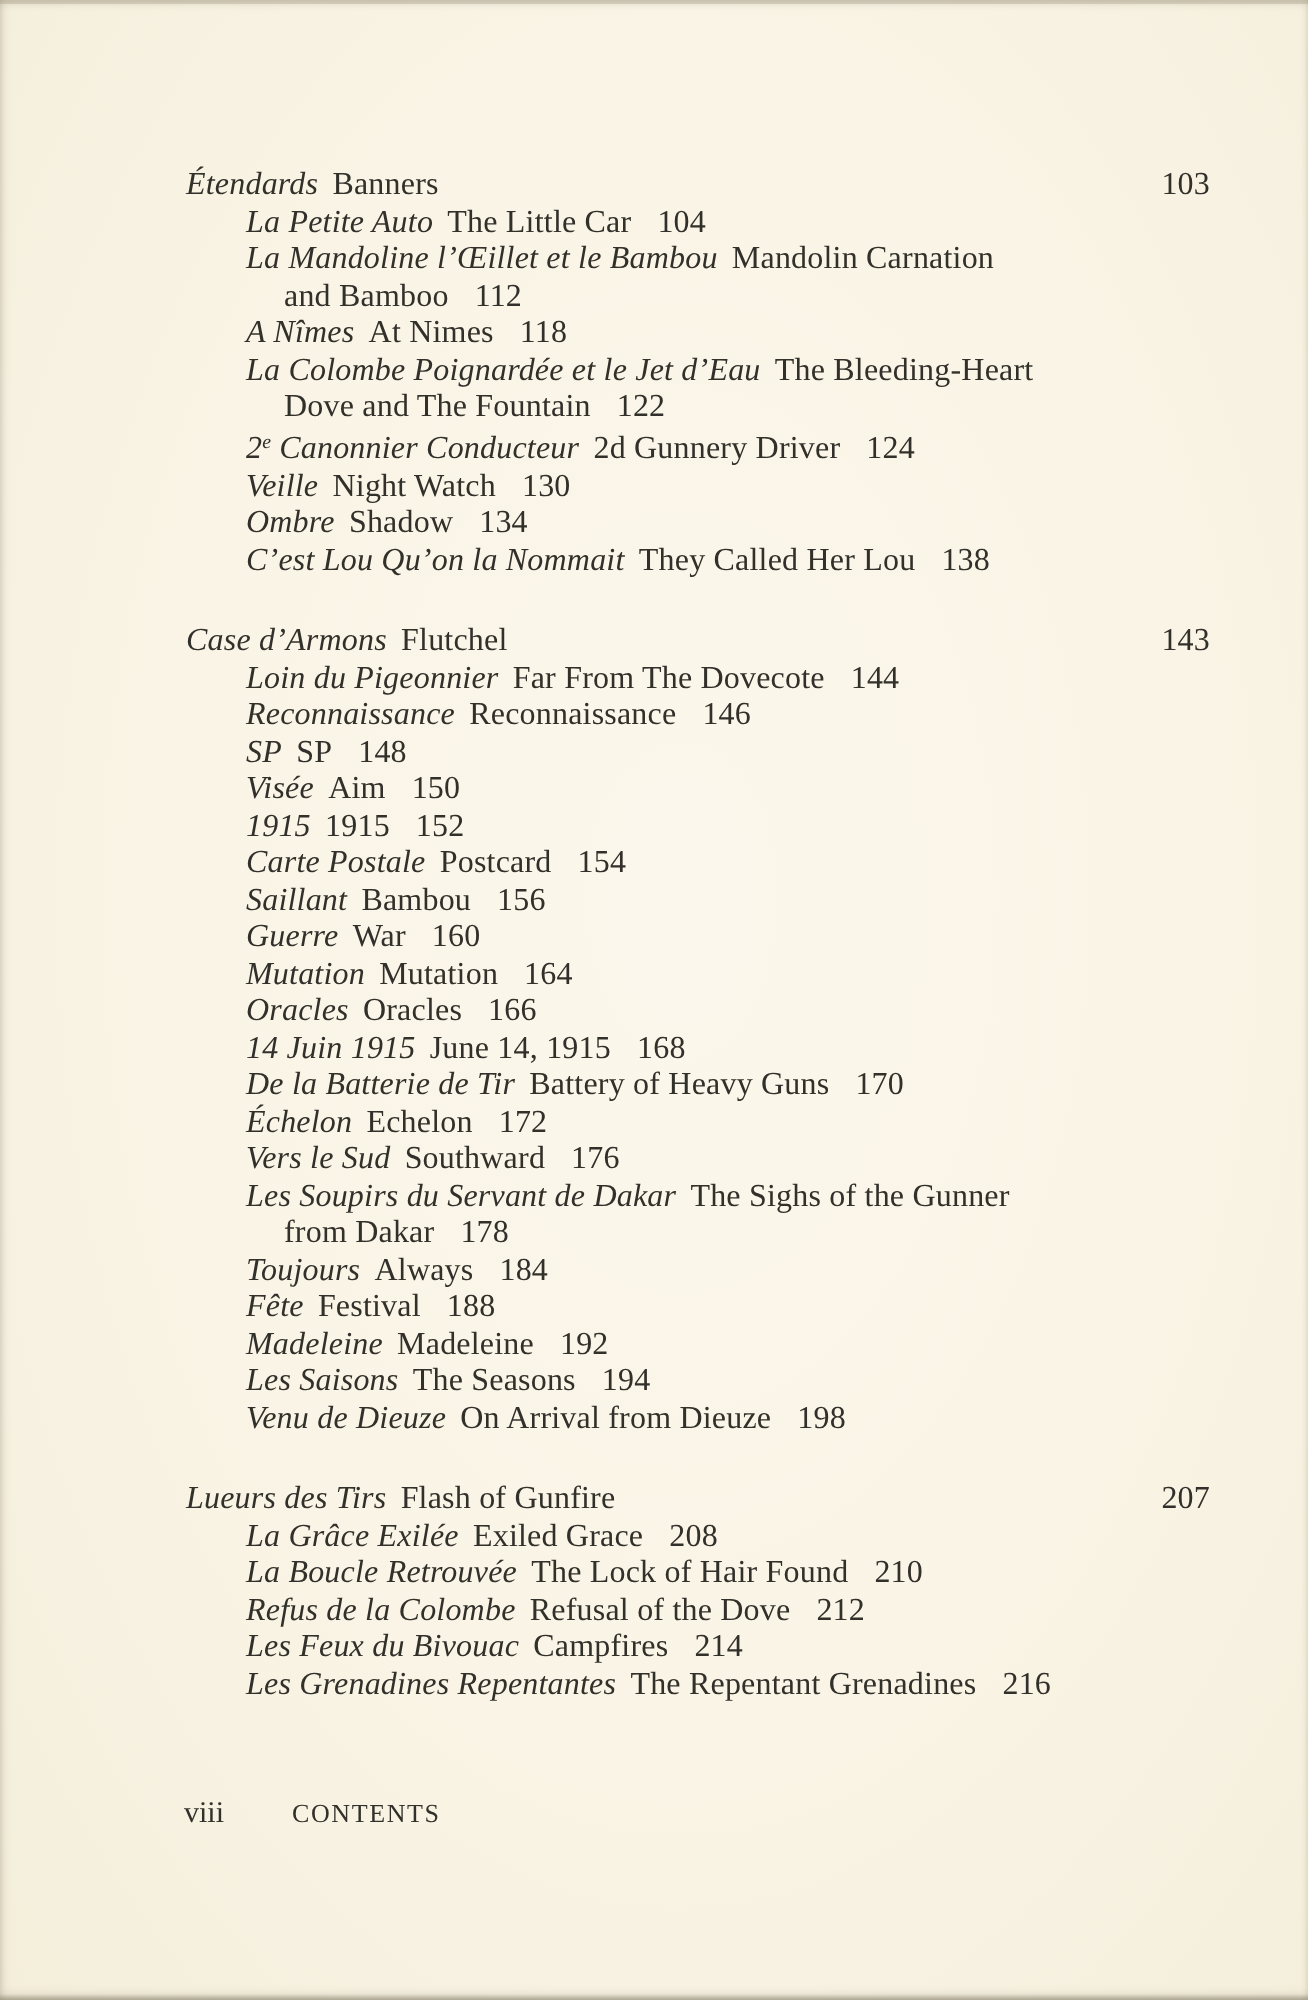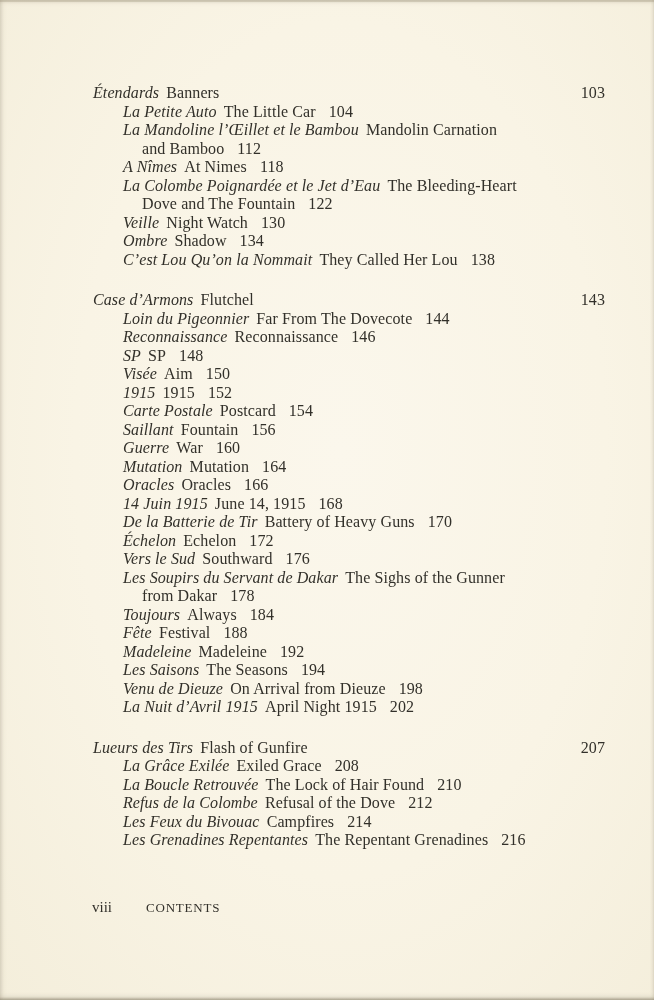--- a/index.html
+++ b/index.html
@@ -85,52 +85,52 @@
   <section class="toc-section">
         <div class="sec-head">
           <span class="head-titles"><span class="fr">Étendards</span> <span class="en">Banners</span></span>
           <span class="head-pg">103</span>
         </div>
         <div class="items">
           <div class="item"><span class="fr">La Petite Auto</span> <span class="en">The Little Car</span><span class="pg">104</span></div>
           <div class="item"><span class="fr">La Mandoline l’Œillet et le Bambou</span> <span class="en">Mandolin Carnation<br>and Bamboo</span><span class="pg">112</span></div>
           <div class="item"><span class="fr">A Nîmes</span> <span class="en">At Nimes</span><span class="pg">118</span></div>
           <div class="item"><span class="fr">La Colombe Poignardée et le Jet d’Eau</span> <span class="en">The Bleeding-Heart<br>Dove and The Fountain</span><span class="pg">122</span></div>
+          <div class="item"><span class="fr">2<sup class="ord">e</sup> Canonnier Conducteur</span> <span class="en">2d Gunnery Driver</span><span class="pg">124</span></div>
           <div class="item"><span class="fr">Veille</span> <span class="en">Night Watch</span><span class="pg">130</span></div>
           <div class="item"><span class="fr">Ombre</span> <span class="en">Shadow</span><span class="pg">134</span></div>
           <div class="item"><span class="fr">C’est Lou Qu’on la Nommait</span> <span class="en">They Called Her Lou</span><span class="pg">138</span></div>
         </div>
       </section>
       <section class="toc-section">
         <div class="sec-head">
           <span class="head-titles"><span class="fr">Case d’Armons</span> <span class="en">Flutchel</span></span>
           <span class="head-pg">143</span>
         </div>
         <div class="items">
           <div class="item"><span class="fr">Loin du Pigeonnier</span> <span class="en">Far From The Dovecote</span><span class="pg">144</span></div>
           <div class="item"><span class="fr">Reconnaissance</span> <span class="en">Reconnaissance</span><span class="pg">146</span></div>
           <div class="item"><span class="fr">SP</span> <span class="en">SP</span><span class="pg">148</span></div>
           <div class="item"><span class="fr">Visée</span> <span class="en">Aim</span><span class="pg">150</span></div>
           <div class="item"><span class="fr">1915</span> <span class="en">1915</span><span class="pg">152</span></div>
           <div class="item"><span class="fr">Carte Postale</span> <span class="en">Postcard</span><span class="pg">154</span></div>
-          <div class="item"><span class="fr">Saillant</span> <span class="en">Fountain</span><span class="pg">156</span></div>
+          <div class="item"><span class="fr">Saillant</span> <span class="en">Bambou</span><span class="pg">156</span></div>
           <div class="item"><span class="fr">Guerre</span> <span class="en">War</span><span class="pg">160</span></div>
           <div class="item"><span class="fr">Mutation</span> <span class="en">Mutation</span><span class="pg">164</span></div>
           <div class="item"><span class="fr">Oracles</span> <span class="en">Oracles</span><span class="pg">166</span></div>
           <div class="item"><span class="fr">14 Juin 1915</span> <span class="en">June 14, 1915</span><span class="pg">168</span></div>
           <div class="item"><span class="fr">De la Batterie de Tir</span> <span class="en">Battery of Heavy Guns</span><span class="pg">170</span></div>
           <div class="item"><span class="fr">Échelon</span> <span class="en">Echelon</span><span class="pg">172</span></div>
           <div class="item"><span class="fr">Vers le Sud</span> <span class="en">Southward</span><span class="pg">176</span></div>
           <div class="item"><span class="fr">Les Soupirs du Servant de Dakar</span> <span class="en">The Sighs of the Gunner<br>from Dakar</span><span class="pg">178</span></div>
           <div class="item"><span class="fr">Toujours</span> <span class="en">Always</span><span class="pg">184</span></div>
           <div class="item"><span class="fr">Fête</span> <span class="en">Festival</span><span class="pg">188</span></div>
           <div class="item"><span class="fr">Madeleine</span> <span class="en">Madeleine</span><span class="pg">192</span></div>
           <div class="item"><span class="fr">Les Saisons</span> <span class="en">The Seasons</span><span class="pg">194</span></div>
           <div class="item"><span class="fr">Venu de Dieuze</span> <span class="en">On Arrival from Dieuze</span><span class="pg">198</span></div>
-          <div class="item"><span class="fr">La Nuit d’Avril 1915</span> <span class="en">April Night 1915</span><span class="pg">202</span></div>
         </div>
       </section>
       <section class="toc-section">
         <div class="sec-head">
           <span class="head-titles"><span class="fr">Lueurs des Tirs</span> <span class="en">Flash of Gunfire</span></span>
           <span class="head-pg">207</span>
         </div>
         <div class="items">
           <div class="item"><span class="fr">La Grâce Exilée</span> <span class="en">Exiled Grace</span><span class="pg">208</span></div>
           <div class="item"><span class="fr">La Boucle Retrouvée</span> <span class="en">The Lock of Hair Found</span><span class="pg">210</span></div>

